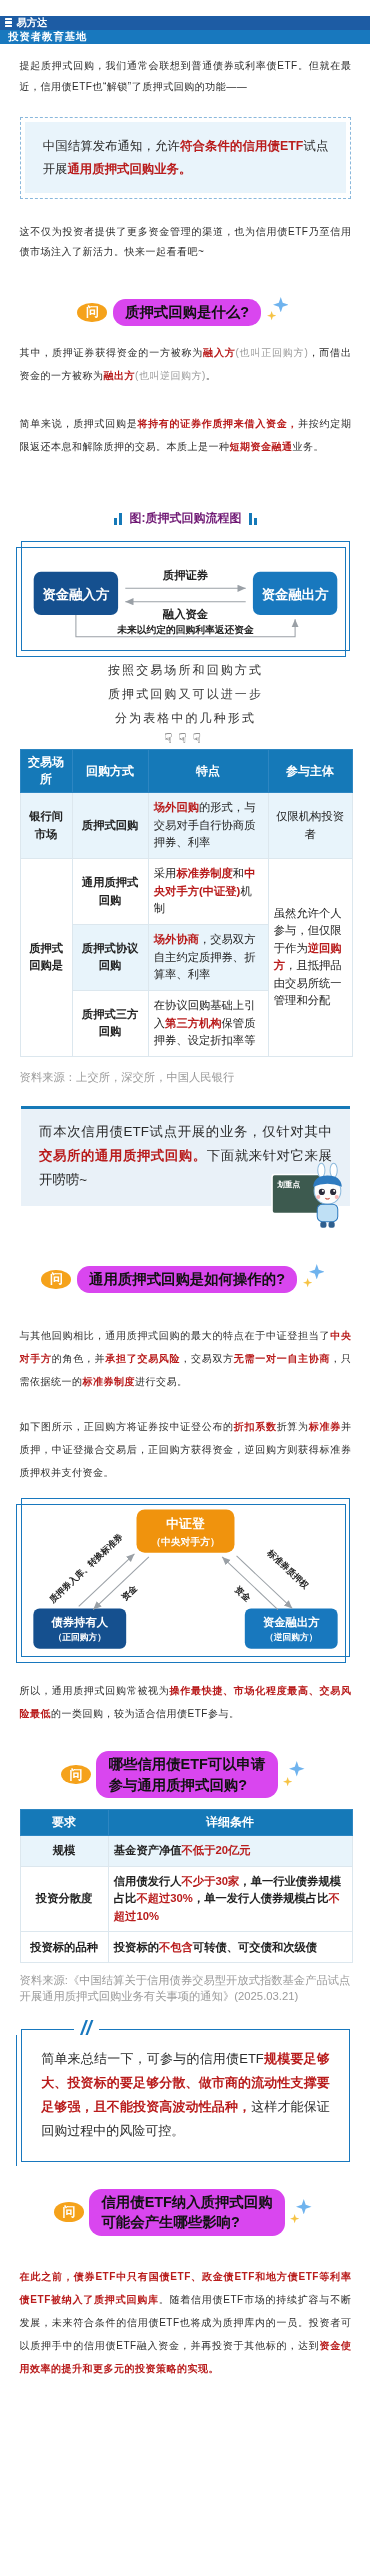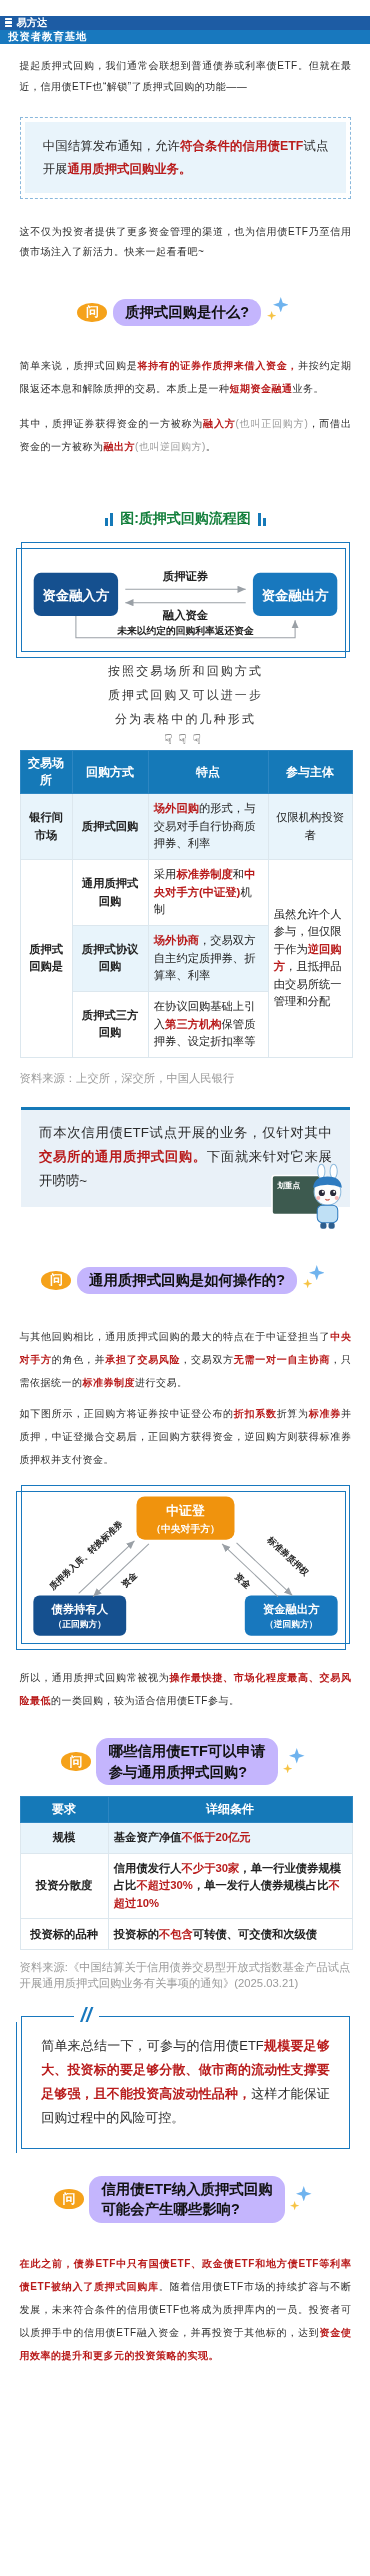--- a/index.html
+++ b/index.html
@@ -20,30 +20,30 @@
   .seg-b{font-weight:bold;color:#222;}
   .seg-grey{color:#9B9B9B;}
 
   
   .notice{margin:19.6px 19.6px 0 19.6px;border:1px dashed #8AB8DC;padding:4.6px;}
   .notice-inner{background:#E9F4FB;padding:12.4px 17.5px;font-size:12.4px;line-height:23px;color:#2B2B2B;text-align:justify;}
 
   
   .qrow{display:flex;align-items:center;justify-content:center;}
   .qbadge{min-width:30px;height:19.6px;border-radius:50%;background:#F5A21B;color:#fff;font-size:13px;font-weight:bold;display:flex;align-items:center;justify-content:center;z-index:2;margin-right:5.2px;}
-  .qpill{background:#c4b5fd;border-radius:12.4px;padding:3.1px 12.4px;font-size:14.4px;font-weight:bold;color:#111;line-height:20.6px;text-align:left;}
+  .qpill{background:#d946ef;border-radius:12.4px;padding:3.1px 12.4px;font-size:14.4px;font-weight:bold;color:#111;line-height:20.6px;text-align:left;}
   .q-sparkle{position:relative;width:27px;height:33px;margin-left:5.2px;flex:0 0 auto;}
   .q-sparkle svg{position:absolute;}
 
   
   .cap-row{display:flex;align-items:center;justify-content:center;gap:7.2px;}
   .cap-bars{display:flex;align-items:flex-end;gap:2.1px;}
   .cap-bars i{display:block;background:#1579B8;width:3.1px;}
   .cap-bars .t1{height:12.4px;} .cap-bars .t2{height:7.2px;}
-  .cap-text{font-size:14px;font-weight:bold;color:#15803d;}
+  .cap-text{font-size:12px;font-weight:bold;color:#701a75;}
 
   
   .panel{margin:0 20.6px;border:1.5px solid #1878BE;background:#fff;position:relative;}
   .panel::before{content:"";position:absolute;left:-5.2px;top:5.2px;width:100%;height:100%;border:1px solid #1878BE;pointer-events:none;}
 
   
   .center-lines{font-size:12px;color:#333;text-align:center;line-height:24px;letter-spacing:2.1px;}
   .hands{text-align:center;font-size:13.4px;letter-spacing:6.2px;color:#222;margin-top:1px;}
 
   
@@ -99,22 +99,22 @@
     <span class="q-sparkle">
       <svg width="15.5" height="15.5" style="left:6.2px;top:1px;" viewBox="0 0 24 24">
           <path d="M12 0 L15 9 L24 12 L15 15 L12 24 L9 15 L0 12 L9 9 Z" fill="#6FB3EE"></path>
         </svg>
       <svg width="9.3" height="9.3" style="left:0;top:15.5px;" viewBox="0 0 24 24">
           <path d="M12 0 L15 9 L24 12 L15 15 L12 24 L9 15 L0 12 L9 9 Z" fill="#F6C344"></path>
         </svg>
     </span>
   </div>
 
+  <p class="para" style="margin-top:12.4px;"><span>其中，质押证券获得资金的一方被称为</span><span class="seg-em">融入方</span><span class="seg-grey">(也叫正回购方)</span><span>，而借出资金的一方被称为</span><span class="seg-em">融出方</span><span class="seg-grey">(也叫逆回购方)</span><span>。</span></p>
   <p class="para" style="margin-top:25px;"><span>简单来说，质押式回购是</span><span class="seg-em">将持有的证券作质押来借入资金，</span><span>并按约定期限返还本息和解除质押的交易。本质上是一种</span><span class="seg-em">短期资金融通</span><span>业务。</span></p>
-  <p class="para" style="margin-top:12.4px;"><span>其中，质押证券获得资金的一方被称为</span><span class="seg-em">融入方</span><span class="seg-grey">(也叫正回购方)</span><span>，而借出资金的一方被称为</span><span class="seg-em">融出方</span><span class="seg-grey">(也叫逆回购方)</span><span>。</span></p>
 
   <div class="cap-row" style="margin-top:52px;">
     <span class="cap-bars">
         <i class="t2"></i>
         <i class="t1"></i>
       </span>
     <span class="cap-text">图:质押式回购流程图</span>
     <span class="cap-bars">
         <i class="t1"></i>
         <i class="t2"></i>
@@ -220,21 +220,21 @@
       <svg width="15.5" height="15.5" style="left:6.2px;top:1px;" viewBox="0 0 24 24">
           <path d="M12 0 L15 9 L24 12 L15 15 L12 24 L9 15 L0 12 L9 9 Z" fill="#6FB3EE"></path>
         </svg>
       <svg width="9.3" height="9.3" style="left:0;top:15.5px;" viewBox="0 0 24 24">
           <path d="M12 0 L15 9 L24 12 L15 15 L12 24 L9 15 L0 12 L9 9 Z" fill="#F6C344"></path>
         </svg>
     </span>
   </div>
 
   <p class="para" style="margin-top:28px;"><span>与其他回购相比，通用质押式回购的最大的特点在于中证登担当了</span><span class="seg-em">中央对手方</span><span>的角色，并</span><span class="seg-em">承担了交易风险</span><span>，交易双方</span><span class="seg-em">无需一对一自主协商</span><span>，只需依据统一的</span><span class="seg-em">标准券制度</span><span>进行交易。</span></p>
-  <p class="para" style="margin-top:8px;"><span>如下图所示，正回购方将证券按中证登公布的</span><span class="seg-em">折扣系数</span><span>折算为</span><span class="seg-em">标准券</span><span>并质押，中证登撮合交易后，正回购方获得资金，逆回购方则获得标准券质押权并支付资金。</span></p>
+  <p class="para" style="margin-top:22px;"><span>如下图所示，正回购方将证券按中证登公布的</span><span class="seg-em">折扣系数</span><span>折算为</span><span class="seg-em">标准券</span><span>并质押，中证登撮合交易后，正回购方获得资金，逆回购方则获得标准券质押权并支付资金。</span></p>
 
   <div class="panel" style="margin-top:14.4px;">
     <svg width="327" height="155" viewBox="0 0 634 300">
       <defs>
         <marker id="ah2" markerWidth="9" markerHeight="8" refX="8" refY="3.5" orient="auto">
             <path d="M0,0 L8,3.5 L0,7 Z" fill="#9AA0A6"></path>
           </marker>
       </defs>
       <rect x="222" y="20" width="190" height="84" rx="16" fill="#F0930D"></rect>
       <text x="317" y="56" text-anchor="middle" font-size="25" font-weight="bold" fill="#fff">中证登</text>

